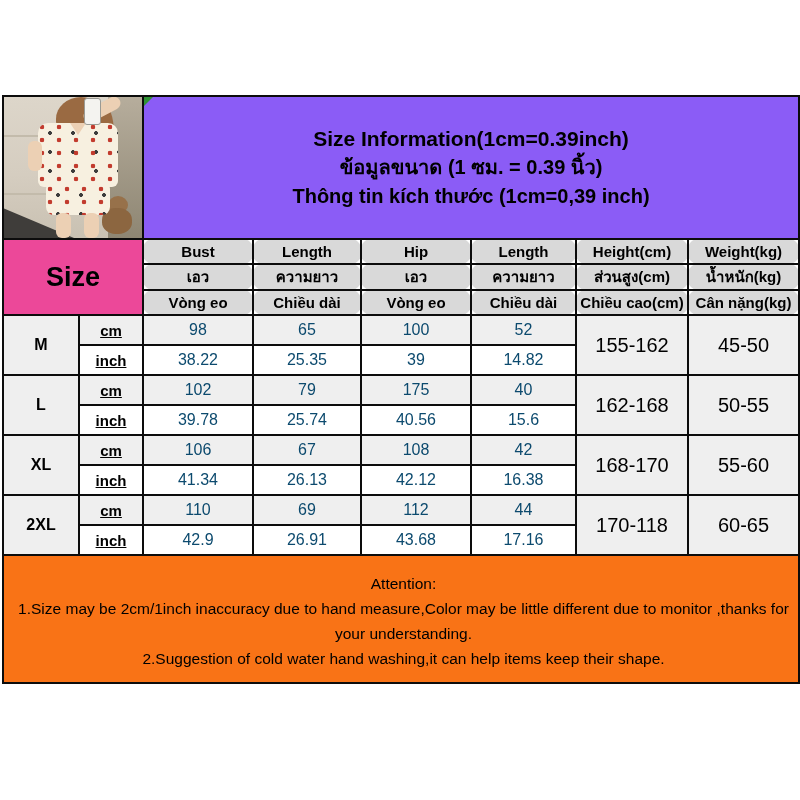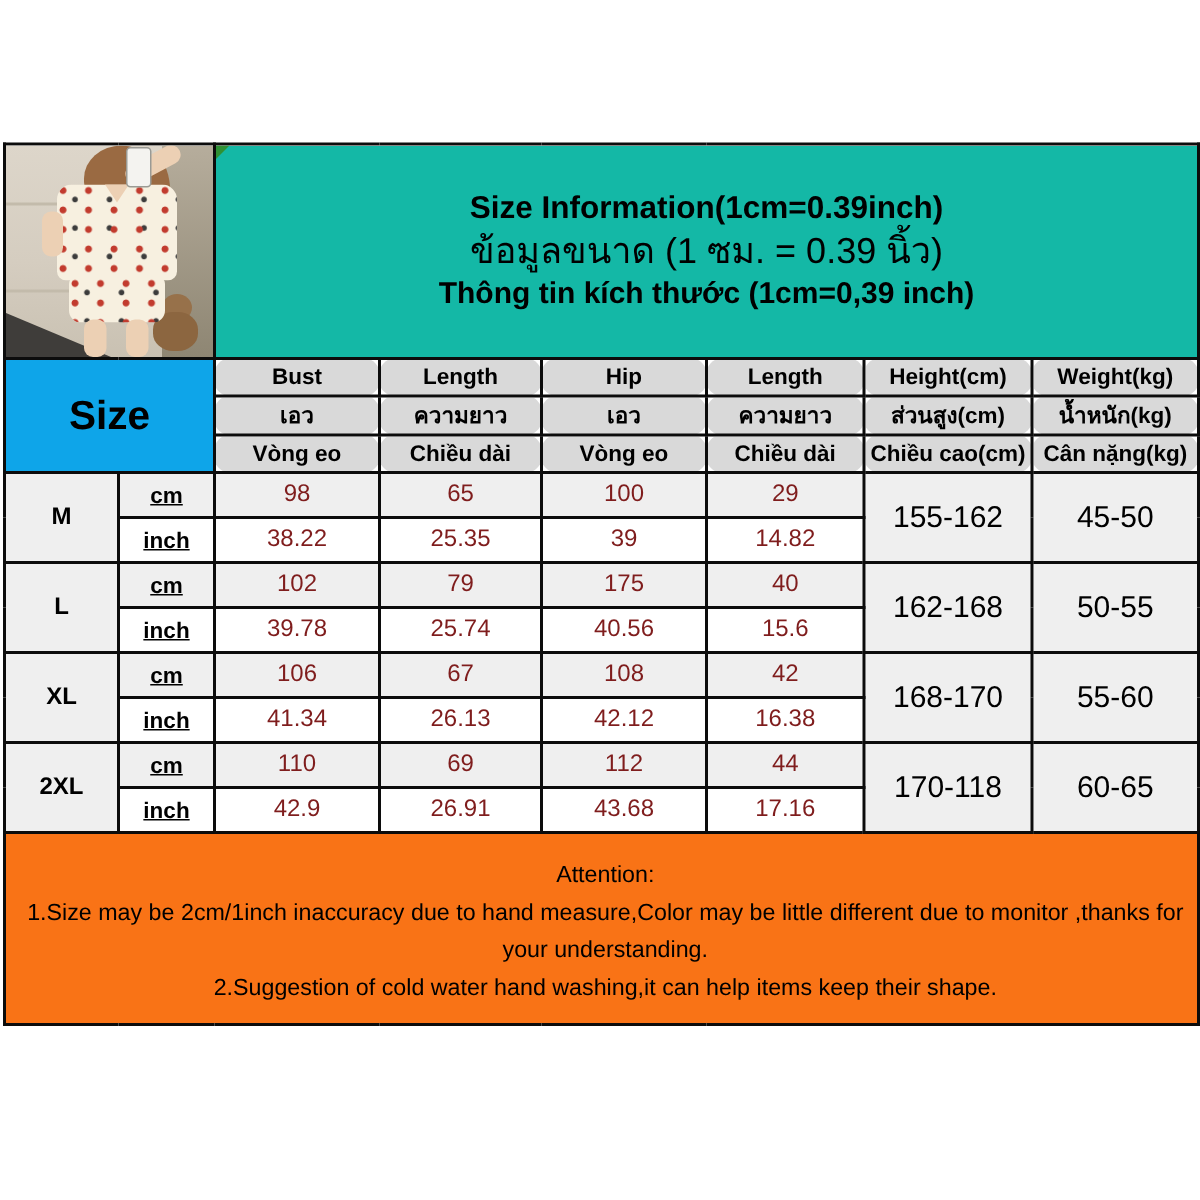--- a/index.html
+++ b/index.html
@@ -3,31 +3,31 @@
 <meta charset="utf-8">
 <style>
   html,body{margin:0;padding:0;}
   body{
     width:800px;height:800px;background:#ffffff;
     font-family:"Liberation Sans","DejaVu Sans",sans-serif;
     color:#000;overflow:hidden;position:relative;
   }
   .sheet{position:absolute;left:2px;top:95px;width:796px;border-collapse:collapse;table-layout:fixed;}
   .sheet td,.sheet th{border:2px solid #0c0c0c;padding:0;text-align:center;vertical-align:middle;overflow:hidden;}
-  .title-cell{background:#14b8a6;position:relative;height:141px;}
+  .title-cell{background:#8b5cf6;position:relative;height:141px;}
   .title-line1{font-size:21px;font-weight:bold;line-height:29px;}
-  .title-line2{font-size:24px;font-weight:normal;line-height:29px;}
+  .title-line2{font-size:20px;font-weight:bold;line-height:29px;}
   .title-line3{font-size:20px;font-weight:bold;line-height:29px;}
   .excel-flag{position:absolute;top:0;left:0;width:0;height:0;
     border-top:9px solid #2f9134;border-right:9px solid transparent;}
   .hdr{background:#d9d9d9;font-size:15px;font-weight:bold;height:23px;border-radius:10px;}
-  .size-big{background:#0ea5e9;font-size:27px;font-weight:bold;}
+  .size-big{background:#ec4899;font-size:27px;font-weight:bold;}
   .size-name{background:#d9d9d9;font-size:16px;font-weight:bold;}
   .unit{font-weight:bold;font-size:15px;text-decoration:underline;}
-  .num{font-weight:normal;font-size:16px;color:#7f1d1d;}
+  .num{font-weight:normal;font-size:16px;color:#0c4a6e;}
   tr.row-cm>td{background:#efefef;height:28px;}
   tr.row-inch>td{background:#ffffff;height:28px;}
   td.merged{background:#efefef;font-size:20px;font-weight:normal;}
   .attention-cell{background:#f97316;text-align:left;vertical-align:top;height:126px;}
   .attention-cell div{margin:0 0 0 5px;font-size:15.5px;line-height:25px;font-weight:normal;}
   .attention-cell .first{margin-top:3px;}
 
   
   .photo{position:relative;width:100%;height:141px;background:linear-gradient(180deg,#ddd6ca 0%,#d5cdc0 55%,#c9c1b2 100%);overflow:hidden;}
   .wall-line{position:absolute;left:0;width:100%;height:2px;background:#c3bbab;}
@@ -117,21 +117,21 @@
     <th class="hdr">Chiều cao(cm)</th>
     <th class="hdr">Cân nặng(kg)</th>
   </tr>
 
   <tr class="row-cm">
     <td class="size-name" rowspan="2">M</td>
     <td class="unit">cm</td>
     <td class="num">98</td>
     <td class="num">65</td>
     <td class="num">100</td>
-    <td class="num">29</td>
+    <td class="num">52</td>
     <td class="merged" rowspan="2">155-162</td>
     <td class="merged" rowspan="2">45-50</td>
   </tr>
   <tr class="row-inch">
     <td class="unit">inch</td>
     <td class="num">38.22</td>
     <td class="num">25.35</td>
     <td class="num">39</td>
     <td class="num">14.82</td>
   </tr>

